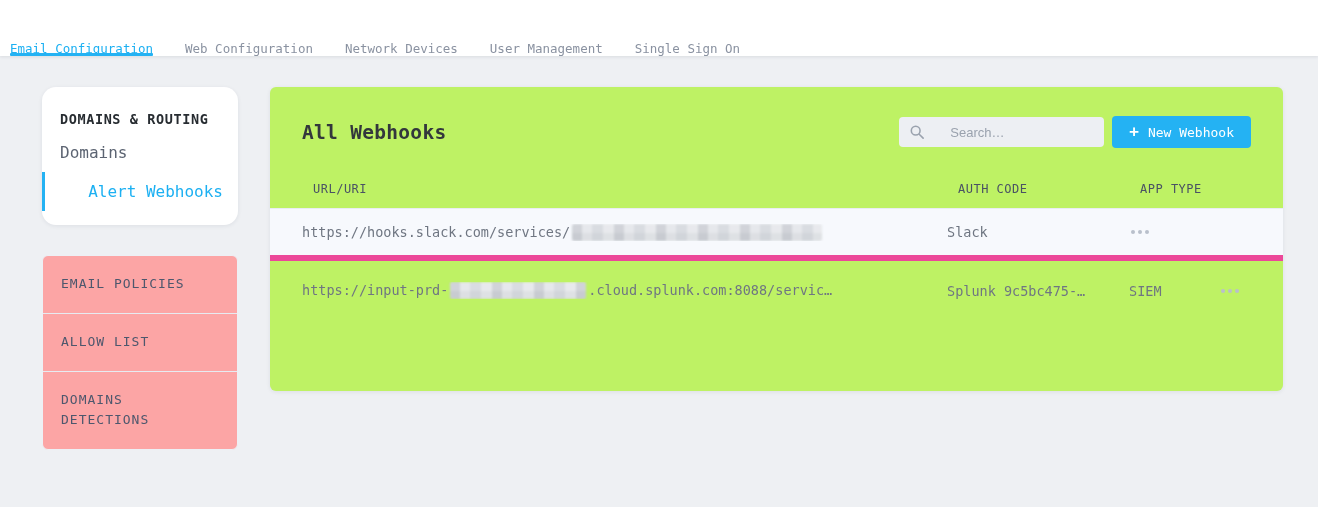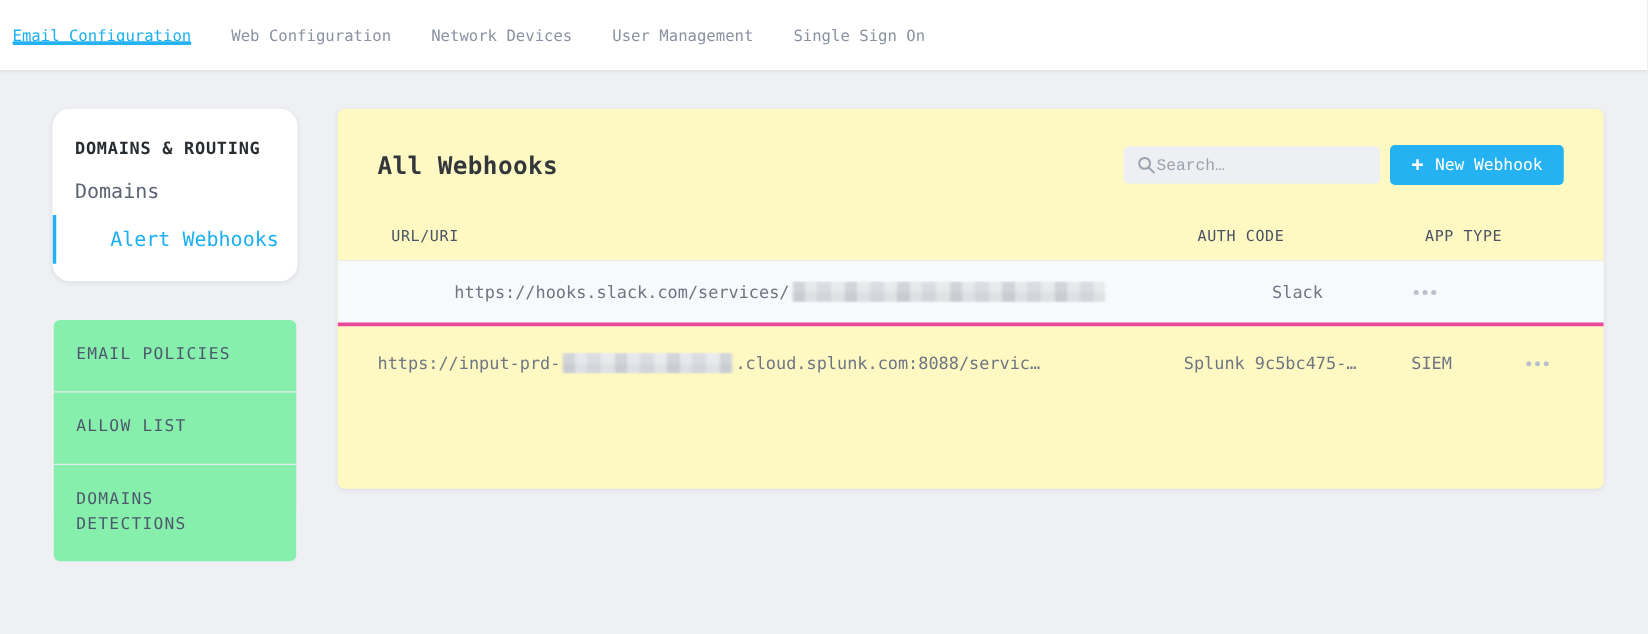--- a/index.html
+++ b/index.html
@@ -5,21 +5,21 @@
   * { box-sizing: border-box; margin: 0; padding: 0; }
   html, body { width: 1318px; height: 507px; overflow: hidden; }
   body {
     background: #eef0f3;
     font-family: "DejaVu Sans Mono", monospace;
     -webkit-font-smoothing: antialiased;
   }
 
   
   .topnav {
-    height: 56px; background: #ffffff; display: flex; align-items: center;
+    height: 56px; background: #ffffff; display: flex; align-items: flex-end;
     padding-left: 10px; box-shadow: 0 1px 3px rgba(40,50,70,.10);
     position: relative; z-index: 5;
   }
   .topnav .tab {
     display: flex; align-items: center; margin-right: 32px;
     font-size: 12.5px; color: #8a92a1; cursor: pointer; position: relative;
     white-space: nowrap;
   }
   .topnav .tab.active { color: #1cb0f2; }
   .topnav .tab.active::after {
@@ -40,68 +40,68 @@
     padding: 4px 18px 6px; font-size: 13.5px; font-weight: bold;
     color: #272c31; letter-spacing: .6px; white-space: nowrap;
   }
   .side-item {
     padding: 10px 15px; font-size: 16px; color: #5c6472;
     border-left: 3px solid transparent; cursor: pointer; white-space: nowrap;
   }
   .side-item.active { color: #1cb0f2; border-left-color: #24b2f3; text-align: right; }
 
   .side-group {
-    margin-top: 30px; background: #86efac; border-radius: 6px;
+    margin-top: 30px; background: #fca5a5; border-radius: 6px;
     border: 1px solid #edf0f5; overflow: hidden;
   }
   .side-link {
     padding: 18px 18px; font-size: 13px; color: #4d576d;
     letter-spacing: 1px; line-height: 1.6; border-bottom: 1px solid #e7ebf1;
     cursor: pointer;
   }
   .side-link:last-child { border-bottom: none; }
 
   
   .main-card {
-    flex: 1; margin-left: 32px; background: #fef9c3; border-radius: 6px;
+    flex: 1; margin-left: 32px; background: #bef264; border-radius: 6px;
     box-shadow: 0 1px 4px rgba(30,40,70,.08); height: 304px; overflow: hidden;
   }
   .main-head { display: flex; align-items: center; padding: 29px 32px 22px; }
   .page-title { font-size: 19.5px; font-weight: bold; color: #33373c; letter-spacing: .3px; }
   .head-spacer { flex: 1; }
 
   .search-box {
     width: 205px; height: 30px; background: #edeff3; border-radius: 4px;
     display: flex; align-items: center; padding: 0 11px; margin-right: 8px;
   }
   .search-box svg { flex-shrink: 0; }
   .search-box input {
     border: none; outline: none; background: transparent; width: 100%;
-    margin-left: 1px; font-family: Liberation Mono, monospace; font-size: 13px; color: #5c6472;
+    margin-left: 26px; font-family: Liberation Sans, sans-serif; font-size: 13px; color: #5c6472;
   }
   .search-box input::placeholder { color: #9aa2ae; }
 
   .btn-primary {
     height: 32px; background: #24b2f3; border: none; border-radius: 4px;
     color: #ffffff; font-family: inherit; font-size: 13px;
     display: flex; align-items: center; padding: 0 17px; cursor: pointer;
     white-space: nowrap;
   }
   .btn-primary .plus { font-size: 16px; font-weight: bold; margin-right: 9px; line-height: 1; }
 
   
   .thead, .trow {
     display: grid; grid-template-columns: 645px 182px 90px 32px;
     align-items: center; padding: 0 32px;
   }
   .thead { height: 39px; border-bottom: 1px solid #e9edf3; }
   .th { font-size: 12px; color: #4a5264; letter-spacing: .5px; white-space: nowrap; margin-left: 11px; }
   .trow { font-size: 13.5px; color: #6f7682; }
   .trow .cell { white-space: nowrap; overflow: hidden; }
-  .trow.row-0 { height: 52px; background: #f7f9fd; border-bottom: 3px solid #ec4899; text-align: center; }
+  .trow.row-0 { height: 52px; background: #f7f9fd; border-bottom: 6px solid #ec4899; }
   .trow.row-1 { height: 59px; }
 
   .redacted-bar {
     display: inline-block; height: 17px; vertical-align: -4px;
     border-radius: 2px; margin: 0 2px;
     background:
       repeating-linear-gradient(90deg,
         rgba(173,177,185,.35) 0 10px, rgba(235,236,240,.30) 10px 20px,
         rgba(201,205,212,.40) 20px 31px, rgba(242,243,245,.28) 31px 42px),
       repeating-linear-gradient(180deg, #e4e6ea 0 9px, #d7dade 9px 17px);

